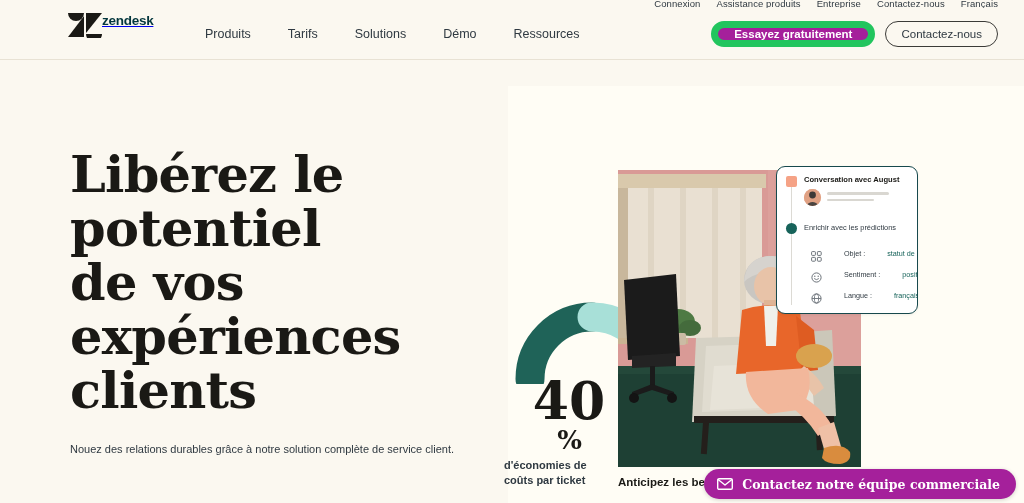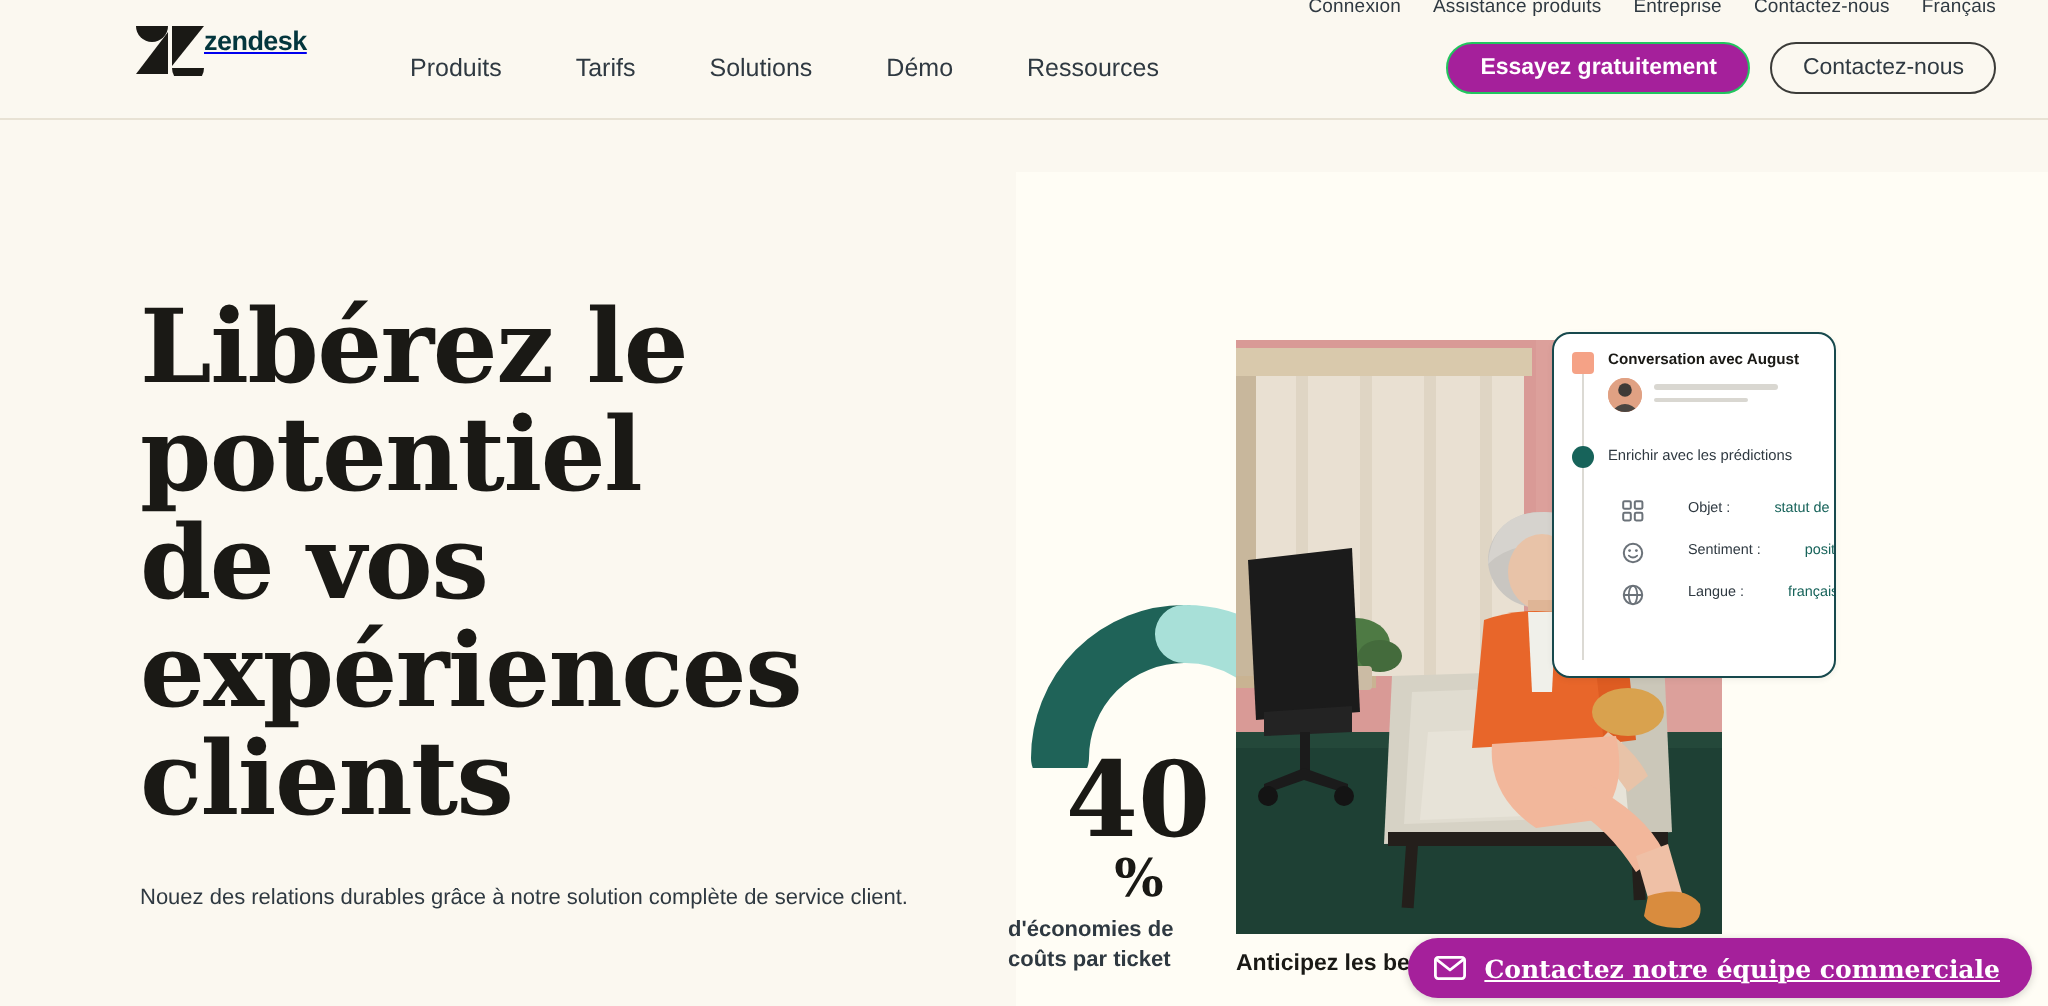--- a/index.html
+++ b/index.html
@@ -51,21 +51,21 @@
   .header-actions {
     position:absolute; right:26px; top:0; height:52px;
     display:flex; align-items:center; gap:10px;
   }
   .btn {
     display:inline-flex; align-items:center; justify-content:center;
     border-radius:999px; white-space:nowrap; cursor:pointer;
     font-family:"Liberation Sans", sans-serif; text-decoration:none;
   }
   .btn-primary {
-    background:#A5209B; color:#FFFFFF; border:1px solid #22c55e;
+    background:#A5209B; color:#FFFFFF; border:7px solid #22c55e;
     font-size:11.5px; font-weight:700; height:26px; padding:0 16px;
   }
   .btn-outline {
     background:transparent; color:#2F3941; border:1px solid #3B3B38;
     font-size:11.5px; font-weight:400; height:26px; padding:0 15px;
   }
 
   
   .hero { position:absolute; top:61px; left:0; width:1024px; height:442px;border-radius:11px; }
 
@@ -115,21 +115,21 @@
 
   .photo-caption {
     position:absolute; left:110px; top:390px;
     font-size:11.5px; font-weight:700; color:#1A1915;
     white-space:nowrap;
   }
 
   
   .conv-card {
     position:absolute; left:268px; top:80px;
-    width:142px; height:173px;
+    width:142px; height:148px;
     background:#FFFFFF; border:1px solid #17494D;
     border-radius:9px; overflow:hidden;
     box-shadow:0 1px 3px rgba(0,0,0,.06);
   }
   .conv-rail {
     position:absolute; left:14px; top:16px; bottom:8px;
     width:1px; background:#DCDAD4;
   }
   .conv-marker-sq {
     position:absolute; left:9px; top:9px;
@@ -167,21 +167,20 @@
 
   
   .chat-fab {
     position:absolute; right:8px; bottom:4px;
     height:30px; padding:0 16px 0 13px;
     background:#A5209B; color:#FFFFFF;
     border-radius:999px; display:flex; align-items:center; gap:9px;
     font-family:"DejaVu Serif", serif; font-size:12.5px; font-weight:700;
     cursor:pointer; white-space:nowrap;
     box-shadow:0 1px 4px rgba(0,0,0,.18);
-    text-decoration:underline;
   }
   .chat-fab svg { display:block; }
 </style>
 </head>
 <body>
 
 <div class="page">
 
   <div class="utility-bar">
     <a class="utility-link" href="#">Connexion</a>

